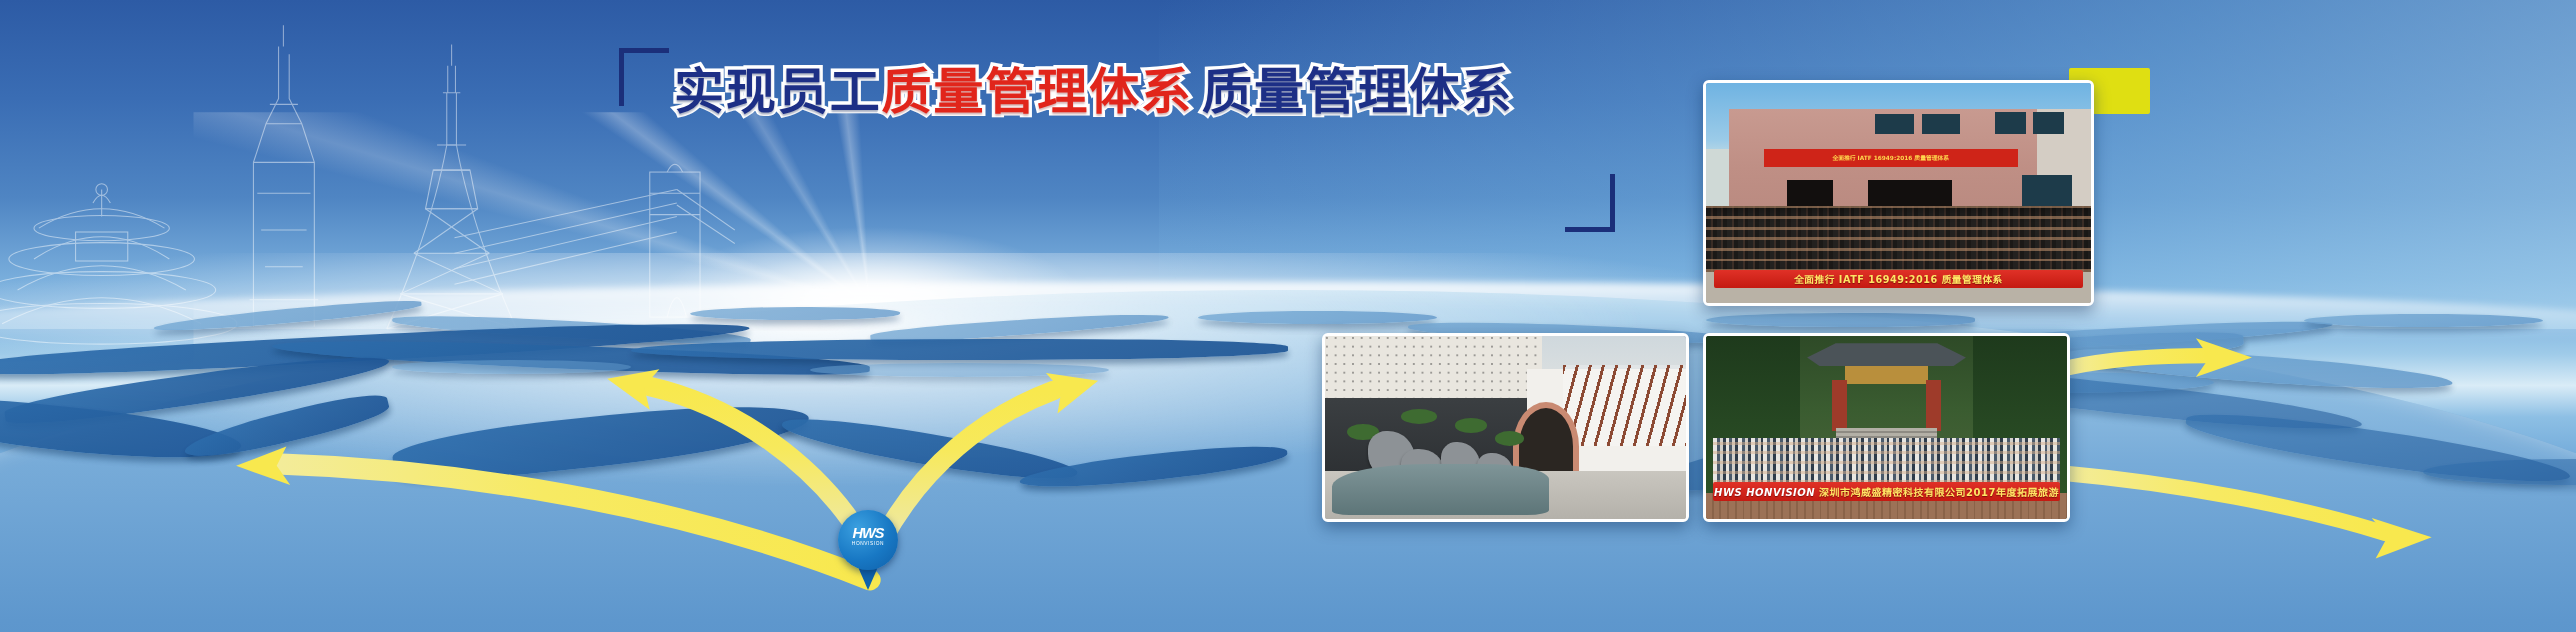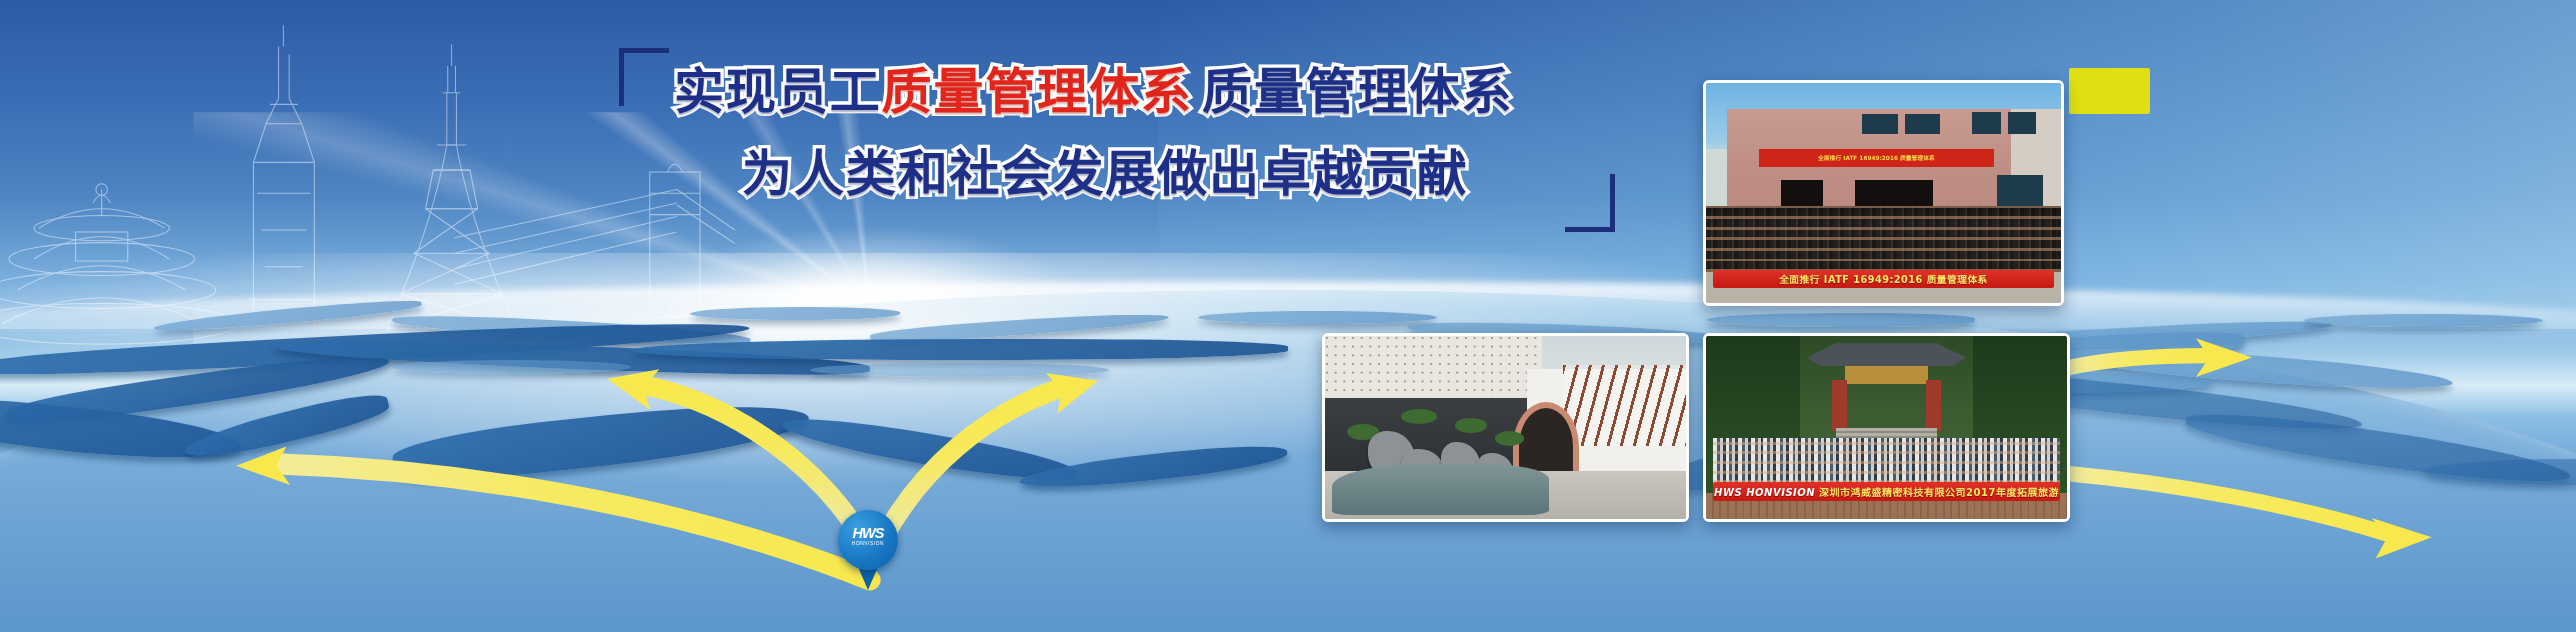--- a/index.html
+++ b/index.html
@@ -121,21 +121,21 @@
   .photo .cap{
     position:absolute; left:2%; right:2%; text-align:center;
     background:linear-gradient(180deg,#e03127 0%, #c41a11 100%);
     color:#ffe564; font-weight:bold; letter-spacing:0.5px;
     border-radius:1.9px; padding:1.9px 0; white-space:nowrap; overflow:hidden;
     text-shadow:0 1px 1px rgba(80,0,0,.6);
     font-family:"DejaVu Sans","Liberation Sans",sans-serif;
   }
 
   
-  .photo-factory{ left:1703px; top:80px; width:361px; height:226px; }
+  .photo-factory{ left:1703px; top:80px; width:391px; height:226px; }
   .pf-sky{ position:absolute; inset:0; background:linear-gradient(180deg,#6fb3e2 0%,#9bcbe8 26%,#bcd9e4 33%,#b9b0a6 34%,#b9b0a6 100%); }
   .pf-bldg{ position:absolute; left:6%; top:12%; width:88%; height:66%; background:linear-gradient(180deg,#c89a90 0%,#bf8f85 40%,#b5867c 100%); }
   .pf-bldgL{ position:absolute; left:0; top:30%; width:12%; height:50%; background:#cfd9d6; }
   .pf-bldgR{ position:absolute; right:0; top:12%; width:14%; height:64%; background:#d4cdc4; }
   .pf-win{ position:absolute; background:#1d3b4a; }
   .pf-door{ position:absolute; background:#120f0e; }
   .pf-banner-top{
     position:absolute; left:15%; top:30%; width:66%; height:8%;
     background:#cf2418; color:#ffd84d; font-size:5.8px; font-weight:bold;
     display:flex; align-items:center; justify-content:center; white-space:nowrap;
@@ -348,23 +348,20 @@
   </svg>
 
   <div class="headline">
     <span class="bracket tl"></span>
     <span class="bracket br"></span>
 
     <div class="line line1">
       <span class="t-blue">实现员工</span><span class="t-red">质量管理体系</span><span class="t-blue">质量管理体系</span>
     </div>
 
-    <div class="line line2">
-      <span class="t-blue">为人类和社会发展做出卓越贡献</span>
-    </div>
   </div>
 
   <div class="yellow-swatch"></div>
 
   <div class="photo photo-factory">
     <div class="pf-sky"></div>
     <div class="pf-bldgL"></div>
     <div class="pf-bldg"></div>
     <div class="pf-bldgR"></div>
     <div class="pf-win" style="left:44%;top:14%;width:10%;height:9%"></div>

